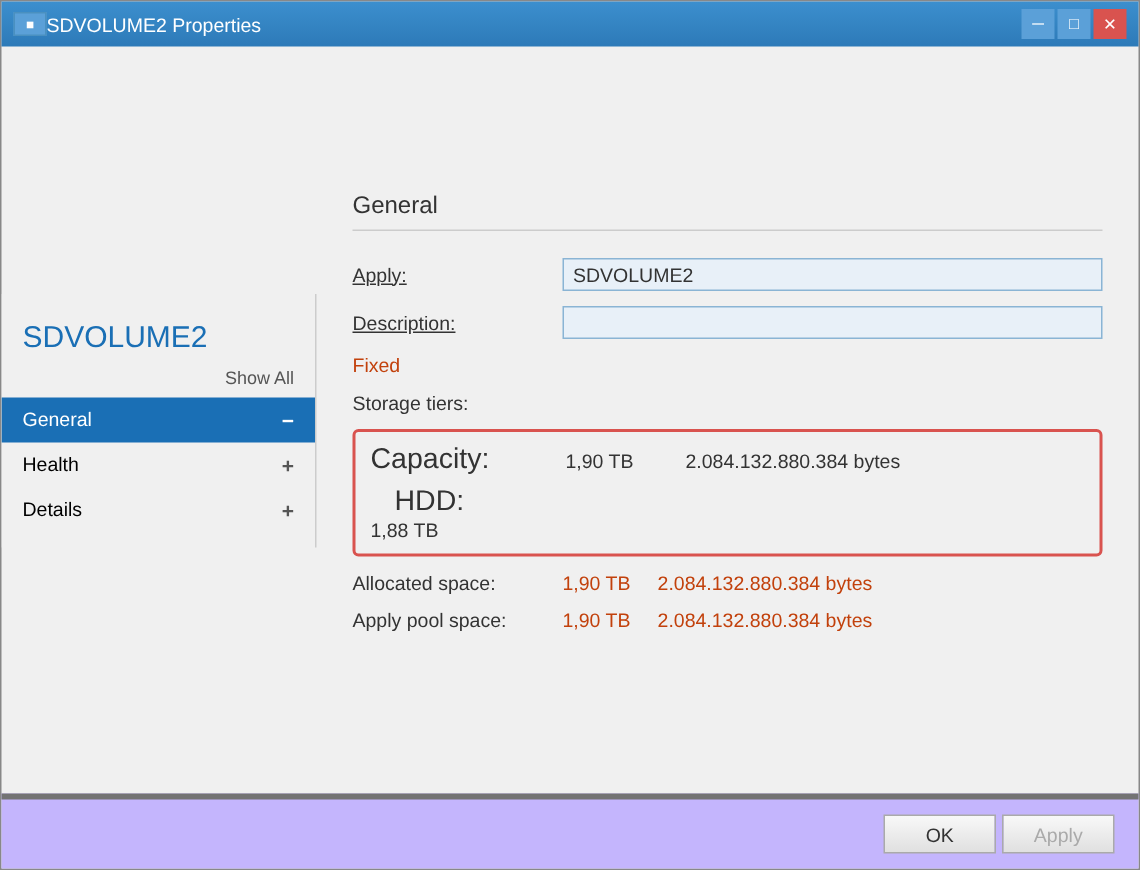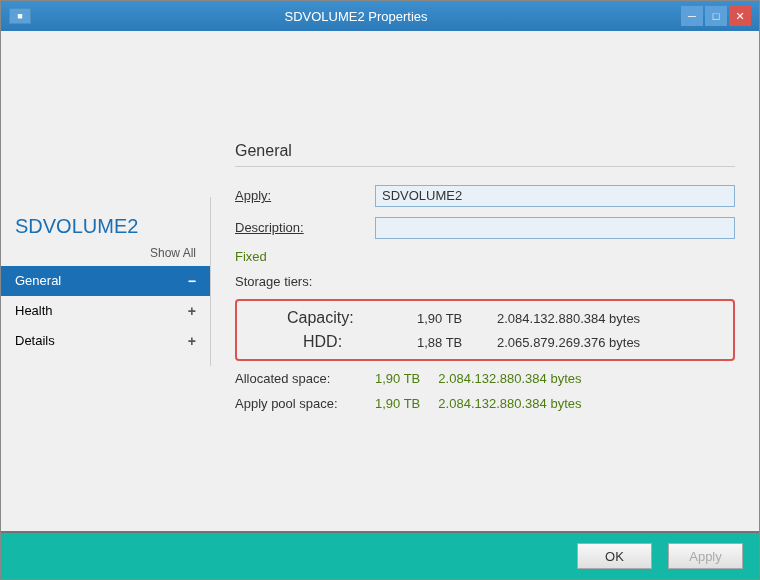--- a/index.html
+++ b/index.html
@@ -28,21 +28,20 @@
       padding: 6px 8px;
       display: flex;
       align-items: center;
       justify-content: space-between;
       height: 30px;
     }
     .title-bar-title {
       font-size: 13px;
       font-weight: normal;
       flex: 1;
-      text-align: center;
     }
     .title-bar-controls {
       display: flex;
       gap: 2px;
     }
     .title-btn {
       width: 22px;
       height: 20px;
       border: none;
       cursor: pointer;
@@ -119,21 +118,21 @@
     }
     .property-label {
       width: 140px;
       color: #333;
       font-size: 13px;
       flex-shrink: 0;
     }
     .property-label.underline { text-decoration: underline; }
     .property-value {
       flex: 1;
-      color: #4d7c0f;
+      color: #c2410c;
     }
     .property-input {
       flex: 1;
       border: 1px solid #8ab4d4;
       background: #e8f0f8;
       padding: 2px 6px;
       height: 22px;
       font-size: 13px;
       color: #333;
       outline: none;
@@ -142,45 +141,44 @@
       border: 2px solid #d9534f;
       border-radius: 4px;
       padding: 8px 10px;
       margin: 10px 0;
     }
     .highlighted-row {
       display: flex;
       align-items: baseline;
       margin-bottom: 6px;
     }
-    .highlighted-row:last-child { margin-bottom: 0; }
+    .highlighted-row:last-child { margin-bottom: 0; flex-direction: column; }
     .hl-label {
       width: 130px;
       color: #333;
-      font-size: 16px;
+      font-size: 19px;
       flex-shrink: 0;
-      margin-left: 40px;
     }
     .hl-value1 {
       width: 80px;
       color: #333;
       font-size: 13px;
     }
     .hl-value2 {
       color: #333;
       font-size: 13px;
     }
     .footer {
       display: flex;
       justify-content: flex-end;
       align-items: center;
       padding: 10px 16px;
-      border-top: 2px solid #737373;
-      background: #14b8a6;
-      gap: 16px;
+      border-top: 4px solid #737373;
+      background: #c4b5fd;
+      gap: 4px;
     }
     .footer-btn {
       min-width: 75px;
       height: 26px;
       border: 1px solid #aaa;
       background: linear-gradient(to bottom, #f8f8f8, #e0e0e0);
       cursor: pointer;
       font-size: 13px;
       padding: 0 12px;
       color: #333;
@@ -250,21 +248,20 @@
 
       <div class="highlighted-box">
         <div class="highlighted-row">
           <div class="hl-label">Capacity:</div>
           <div class="hl-value1">1,90 TB</div>
           <div class="hl-value2">2.084.132.880.384 bytes</div>
         </div>
         <div class="highlighted-row">
           <div class="hl-label" style="padding-left:16px;">HDD:</div>
           <div class="hl-value1">1,88 TB</div>
-          <div class="hl-value2">2.065.879.269.376 bytes</div>
         </div>
       </div>
 
       <div class="property-row">
         <div class="property-label">Allocated space:</div>
         <div class="property-value">
           <span>1,90 TB</span>
           &nbsp;&nbsp;&nbsp;
           <span>2.084.132.880.384 bytes</span>
         </div>

